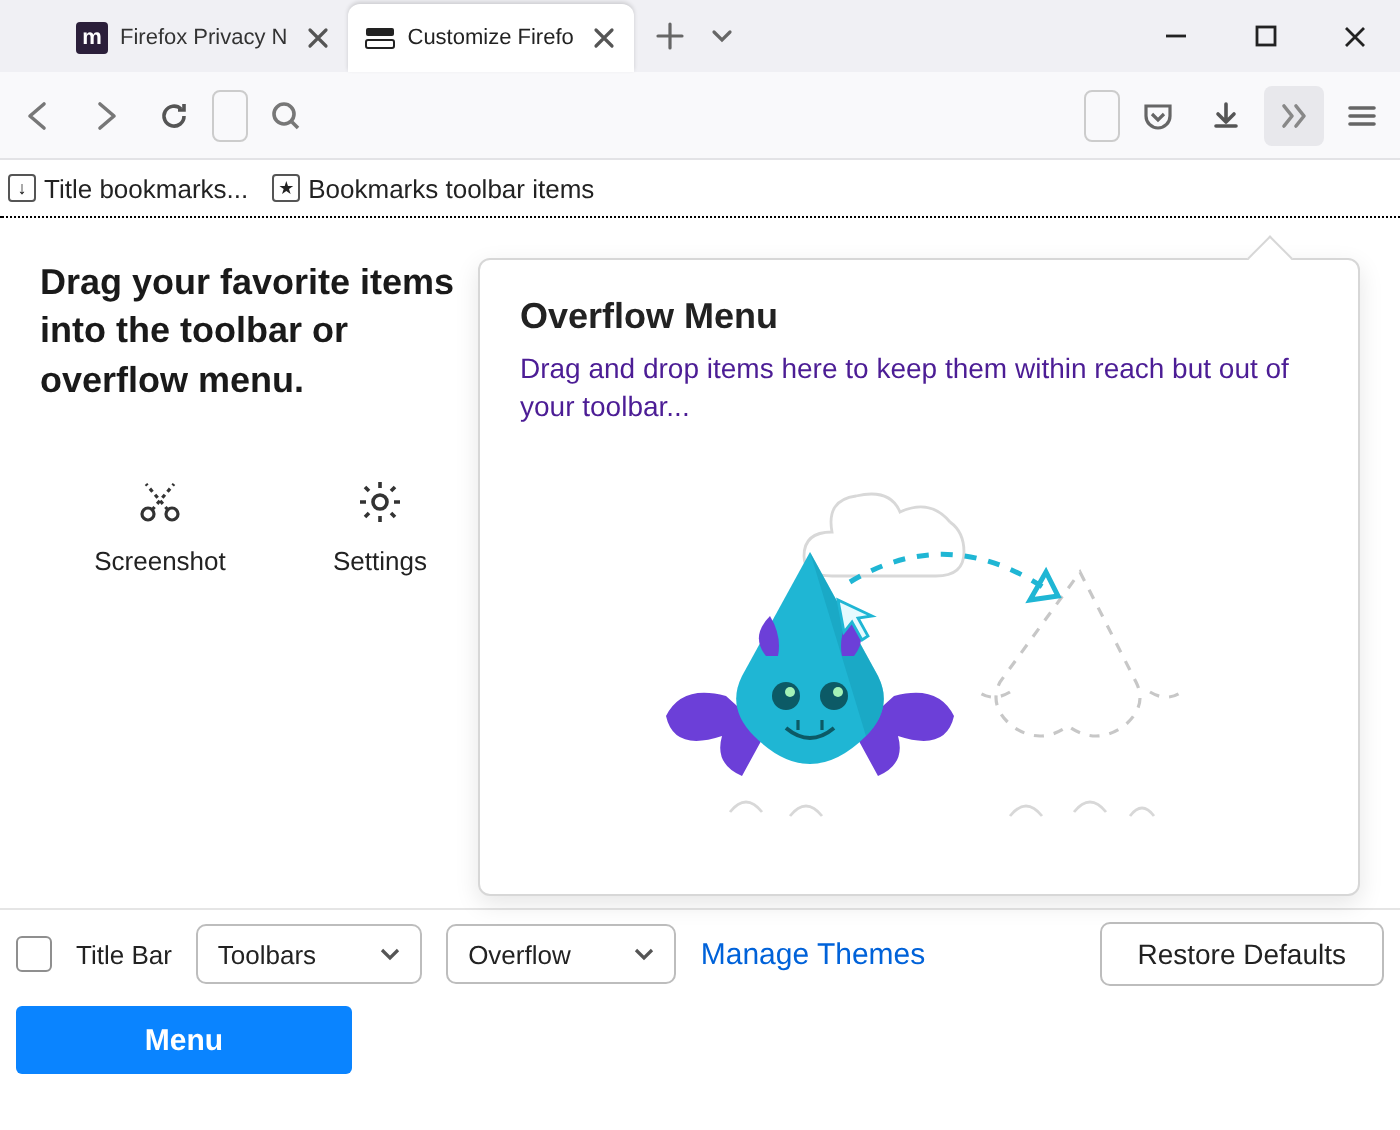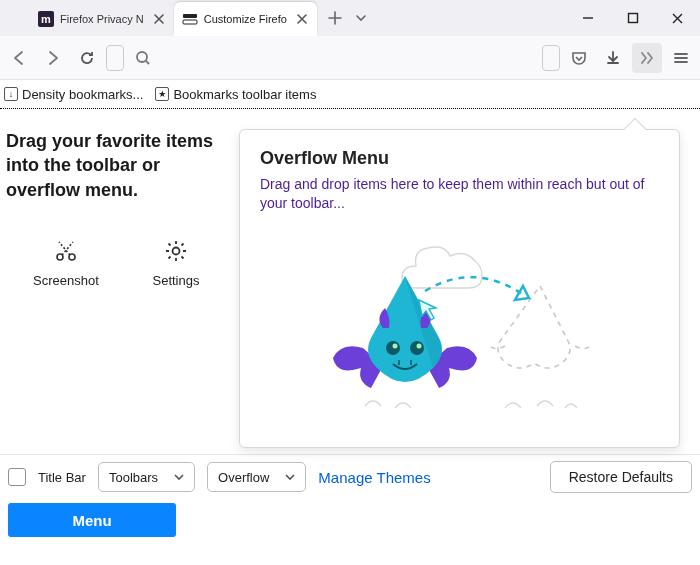--- a/index.html
+++ b/index.html
@@ -19,35 +19,35 @@
   .wc { width: 45px; height: 36px; display: flex; align-items: center; justify-content: center; }
   .toolbar { height: 44px; background: #f9f9fb; border-bottom: 1px solid #e3e3e6; display: flex; align-items: center; padding: 0 4px; gap: 4px; }
   .tb-btn { width: 30px; height: 30px; display: flex; align-items: center; justify-content: center; color: #666; border-radius: 4px; }
   .tb-btn.box { border: 1px solid #ccc; border-radius: 4px; width: 18px; height: 26px; }
   .tb-space { flex: 1; }
   .tb-overflow { background: #e8e8ec; }
   .bm-bar { height: 29px; border-bottom: 1.5px dotted #000; display: flex; align-items: center; padding: 0 4px; gap: 12px; font-size: 13px; }
   .bm-item { display: flex; align-items: center; gap: 4px; }
   .bm-ic { width: 14px; height: 14px; border: 1.2px solid #555; border-radius: 2px; display: flex; align-items: center; justify-content: center; font-size: 9px; line-height: 1; }
   .main { display: flex; height: 345px; padding: 20px 10px 6px 0; }
-  .left-col { width: 235px; padding-left: 6px; }
+  .left-col { width: 235px; padding-left: 20px; }
   .instruct { font-size: 18px; font-weight: 700; line-height: 1.35; color: #1a1a1a; }
   .items { display: flex; margin-top: 35px; gap: 60px; padding-left: 20px; }
   .item { display: flex; flex-direction: column; align-items: center; gap: 8px; width: 80px; }
   .item-ic { width: 28px; height: 28px; display: flex; align-items: center; justify-content: center; }
   .sep { width: 1px; height: 20px; background: #888; align-self: center; margin-top: 80px; }
   .ov-panel { flex: 1; border: 1px solid #d7d7d7; border-radius: 6px; padding: 18px 20px 8px 20px; margin-left: 4px; margin-right: 10px; box-shadow: 0 4px 12px rgba(0,0,0,0.10); background: #fff; position: relative; display: flex; flex-direction: column; }
   .ov-arrow { position: absolute; top: -9px; right: 36px; width: 16px; height: 16px; background: #fff; border-left: 1px solid #d7d7d7; border-top: 1px solid #d7d7d7; transform: rotate(45deg); }
   .ov-title { font-size: 18px; font-weight: 700; margin-bottom: 6px; }
   .ov-desc { font-size: 14px; color: #4c1d95; line-height: 1.35; }
   .ov-illus { flex: 1; display: flex; align-items: center; justify-content: center; }
   .bottom { height: 90px; border-top: 1px solid #e5e5e5; }
   .bottom-row { height: 44px; display: flex; align-items: center; padding: 0 8px; gap: 12px; }
   .check { width: 18px; height: 18px; border: 1px solid #8f8f8f; border-radius: 3px; background: #fff; }
-  .dd { height: 30px; border: 1px solid #bdbdbd; border-radius: 5px; background: #fff; display: flex; align-items: center; padding: 0 10px; gap: 16px; color: #222; }
+  .dd { height: 30px; border: 1px solid #bdbdbd; border-radius: 5px; background: #fff; display: flex; align-items: center; padding: 0 10px; gap: 32px; color: #222; }
   .chev-dn { width: 10px; height: 10px; }
   .mg-themes { color: #0062d9; font-size: 15px; }
   .flex1 { flex: 1; }
   .restore { height: 32px; border: 1px solid #bdbdbd; border-radius: 5px; background: #fff; padding: 0 18px; display: flex; align-items: center; font-size: 14px; }
   .done-row { padding: 4px 8px; }
   .done { height: 34px; width: 168px; background: #0a84ff; color: #fff; font-weight: 700; font-size: 15px; display: flex; align-items: center; justify-content: center; border-radius: 3px; }
   svg { display: block; }
 </style>
 </head>
 <body>
@@ -152,21 +152,21 @@
   <div class="tb-btn">
       <svg width="18" height="18" viewBox="0 0 18 18">
         <path d="M3 5 H15 M3 9 H15 M3 13 H15" stroke="#666" stroke-width="1.8" stroke-linecap="round"></path>
       </svg>
     </div>
 </div>
 
 <div class="bm-bar">
   <div class="bm-item">
     <span class="bm-ic">↓</span>
-    <span>Density bookmarks...</span>
+    <span>Title bookmarks...</span>
   </div>
   <div class="bm-item">
     <span class="bm-ic">★</span>
     <span>Bookmarks toolbar items</span>
   </div>
 </div>
 
 <div class="main">
   <div class="left-col">
     <div class="instruct">Drag your favorite items into the toolbar or overflow menu.</div>

